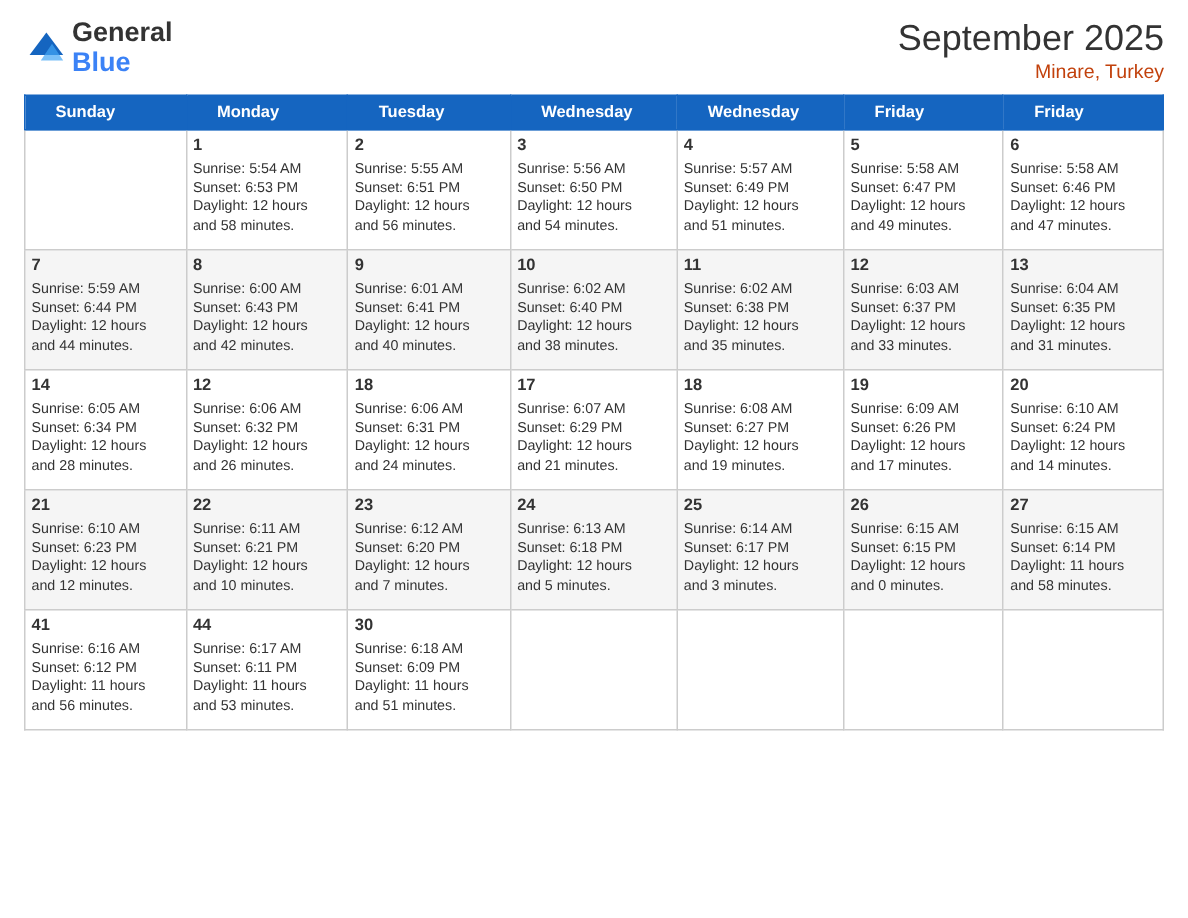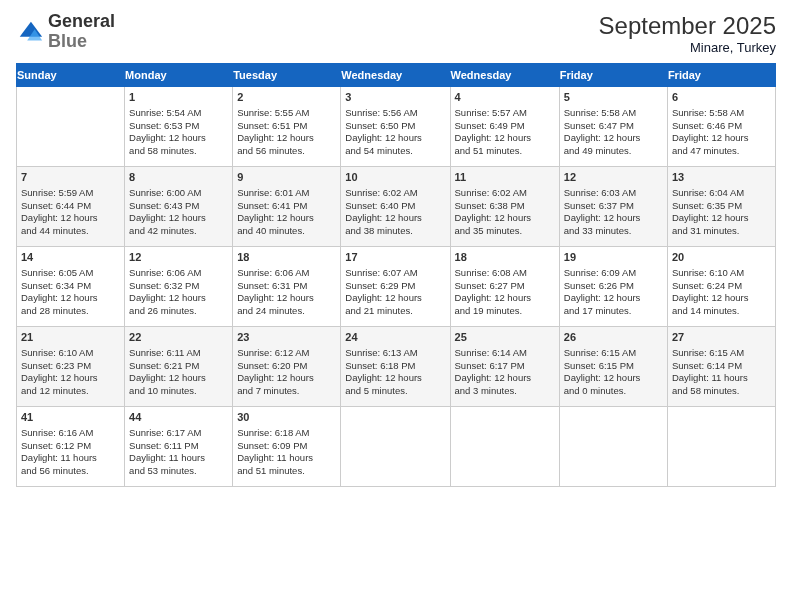--- a/index.html
+++ b/index.html
@@ -26,46 +26,46 @@
       display: flex;
       align-items: center;
       gap: 4px;
     }
     .logo-text {
       font-size: 18px;
       font-weight: bold;
       line-height: 1.1;
     }
     .logo-general { color: #333; }
-    .logo-blue { color: #737373; }
+    .logo-blue { color: #3b82f6; }
     .logo-icon {
       width: 28px;
       height: 28px;
     }
     .title-block {
       text-align: right;
     }
     .month-title {
       font-size: 24px;
       font-weight: normal;
       color: #333;
     }
     .location {
       font-size: 13px;
-      color: #0f172a;
+      color: #c2410c;
     }
     .calendar {
       width: 100%;
       border-collapse: collapse;
       font-size: 10px;
     }
     .calendar thead th {
       background: #1565c0;
       color: #fff;
-      padding: 5px 0;
+      padding: 5px 20px;
       text-align: left;
       font-size: 11px;
       font-weight: bold;
       border: 1px solid #1565c0;
     }
     .calendar tbody td {
       border: 1px solid #ccc;
       vertical-align: top;
       padding: 3px 4px;
       width: 113px;

